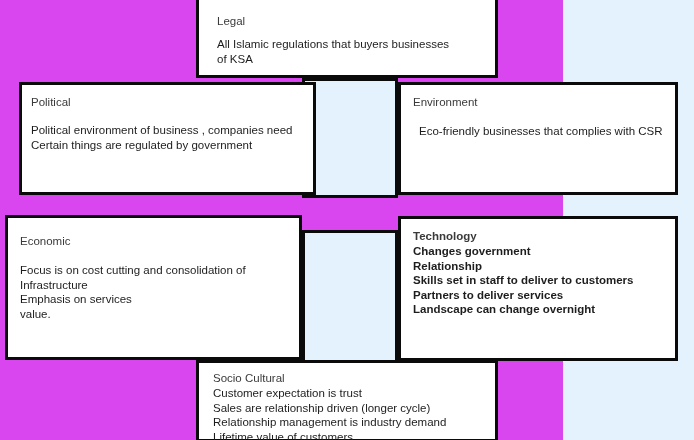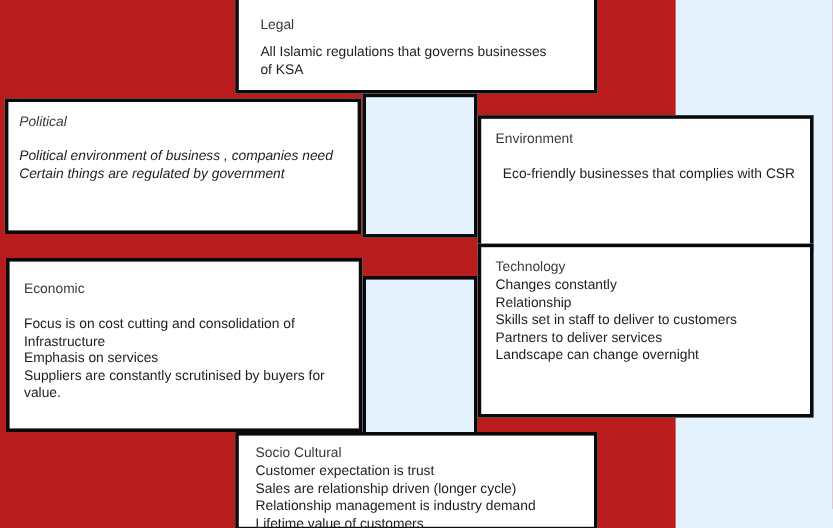--- a/index.html
+++ b/index.html
@@ -10,21 +10,21 @@
     width: 694px;
     height: 440px;
     background: #e4f2fd;
     font-family: "Liberation Sans", sans-serif;
     overflow: hidden;
   }
   #diagram {
     position: relative;
     width: 563px;
     height: 440px;
-    background: #b91c1c;
+    background: #d946ef;
   }
   .pestle-box {
     position: absolute;
     box-sizing: border-box;
     background: #ffffff;
     border: 3px solid #0a0a0a;
     padding: 0;
   }
   .center-box {
     position: absolute;
@@ -58,55 +58,55 @@
     left: 196px;
     top: -3px;
     width: 302px;
     height: 81px;
   }
   #box-legal .box-inner { padding-left: 18px; padding-top: 14px; }
   #box-legal .box-lines { margin-top: 8px; }
 
   
   #box-political {
-    left: 4px;
+    left: 19px;
     top: 82px;
     width: 297px;
     height: 113px;
-    font-style: italic;
   }
   #box-political .box-inner { padding-left: 9px; padding-top: 10px; }
   #box-political .box-lines { margin-top: 13px; }
 
   
   #box-environment {
     left: 398px;
-    top: 96px;
+    top: 82px;
     width: 280px;
     height: 113px;
   }
   #box-environment .box-inner { padding-left: 12px; padding-top: 10px; }
   #box-environment .box-lines { margin-top: 14px; padding-left: 6px; }
 
   
   #box-economic {
     left: 5px;
     top: 215px;
     width: 297px;
     height: 145px;
   }
   #box-economic .box-inner { padding-top: 16px; }
   #box-economic .box-lines { margin-top: 14px; }
 
   
   #box-technology {
     left: 398px;
-    top: 203px;
+    top: 216px;
     width: 280px;
     height: 145px;
+    font-weight: bold;
   }
   #box-technology .box-inner { padding-left: 12px; padding-top: 10px; }
   #box-technology .box-lines { margin-top: 0; }
 
   
   #box-socio {
     left: 196px;
     top: 360px;
     width: 302px;
     height: 82px;
@@ -134,21 +134,21 @@
 <div id="diagram">
 
   <div class="center-box" id="center-upper"></div>
 
   <div class="center-box" id="center-lower"></div>
 
   <div class="pestle-box" id="box-legal">
     <div class="box-inner">
       <div class="box-title">Legal</div>
       <div class="box-lines">
-        <div class="box-line">All Islamic regulations that governs businesses</div>
+        <div class="box-line">All Islamic regulations that buyers businesses</div>
         <div class="box-line">of KSA</div>
       </div>
     </div>
   </div>
 
   <div class="pestle-box" id="box-political">
     <div class="box-inner">
       <div class="box-title">Political</div>
       <div class="box-lines">
         <div class="box-line">Political environment of business , companies need</div>
@@ -166,31 +166,30 @@
     </div>
   </div>
 
   <div class="pestle-box" id="box-economic">
     <div class="box-inner">
       <div class="box-title">Economic</div>
       <div class="box-lines">
         <div class="box-line">Focus is on cost cutting and consolidation of</div>
         <div class="box-line">Infrastructure</div>
         <div class="box-line">Emphasis on services</div>
-        <div class="box-line">Suppliers are constantly scrutinised by buyers for</div>
         <div class="box-line">value.</div>
       </div>
     </div>
   </div>
 
   <div class="pestle-box" id="box-technology">
     <div class="box-inner">
       <div class="box-title">Technology</div>
       <div class="box-lines">
-        <div class="box-line">Changes constantly</div>
+        <div class="box-line">Changes government</div>
         <div class="box-line">Relationship</div>
         <div class="box-line">Skills set in staff to deliver to customers</div>
         <div class="box-line">Partners to deliver services</div>
         <div class="box-line">Landscape can change overnight</div>
       </div>
     </div>
   </div>
 
   <div class="pestle-box" id="box-socio">
     <div class="box-inner">

